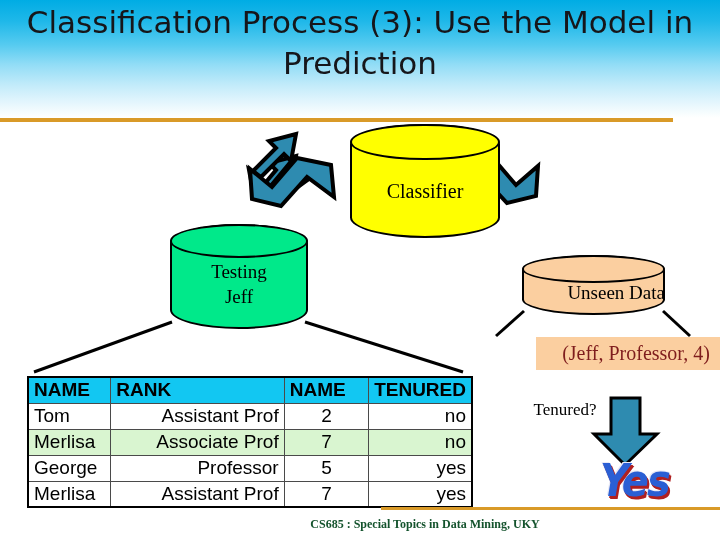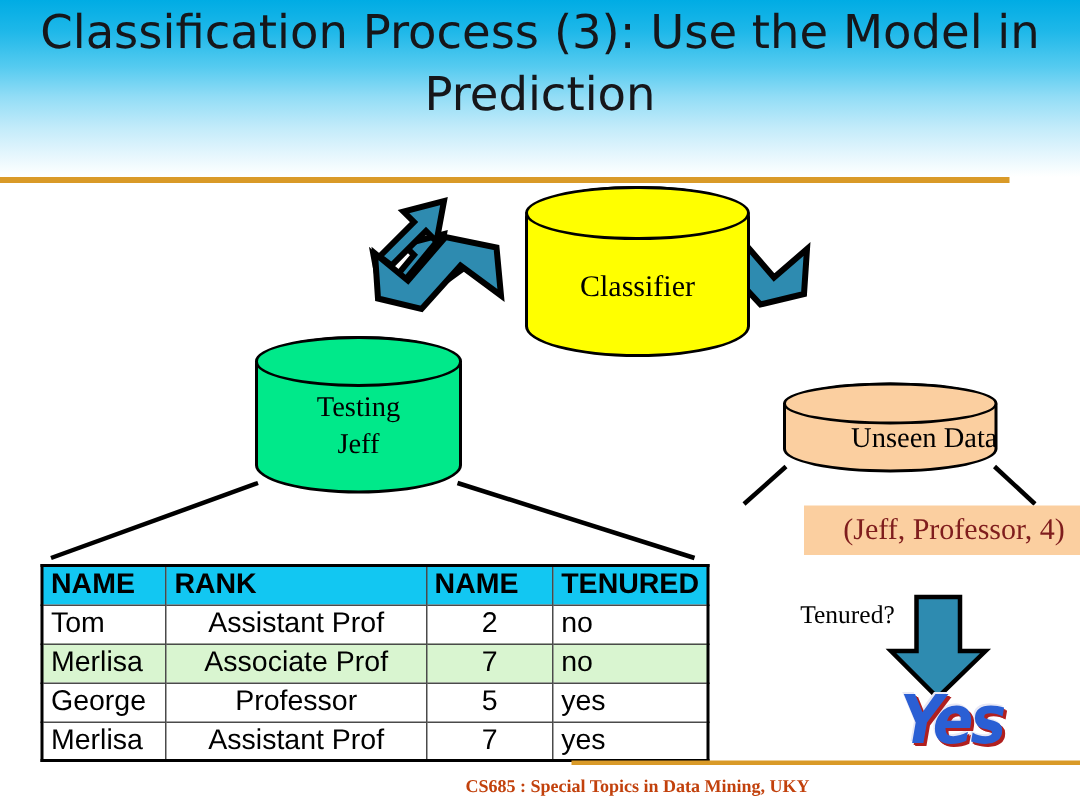--- a/index.html
+++ b/index.html
@@ -174,41 +174,41 @@
     padding: 1px 5px;
     height: 26px;
     box-sizing: border-box;
   }
   #data-table thead th {
     background: #12c7f2;
     font-weight: bold;
     text-align: left;
   }
   #data-table tbody td.c-name { text-align: left; }
-  #data-table tbody td.c-rank { text-align: center; }
+  #data-table tbody td.c-rank { text-align: right; }
   #data-table tbody td.c-years { text-align: center; }
-  #data-table tbody td.c-ten { text-align: left; }
+  #data-table tbody td.c-ten { text-align: right; }
   #data-table tbody tr.hl td { background: #d9f5d0; }
   #data-table .col-name { width: 83px; }
   #data-table .col-rank { width: 176px; }
   #data-table .col-years { width: 85px; }
   #data-table .col-ten { width: 102px; }
   
   #data-table { border: 2px solid #000; }
 
   
   #footer {
     position: absolute;
     left: 0; top: 517px;
     width: 720px;
     text-align: center;
     font-family: "Liberation Serif", serif;
     font-weight: bold;
     font-size: 12px;
-    color: #c2410c;
+    color: #14532d;
     padding-left: 130px;
     box-sizing: border-box;
   }
 </style>
 </head>
 <body>
 
 <div id="slide">
 
   <div class="header-band"></div>

